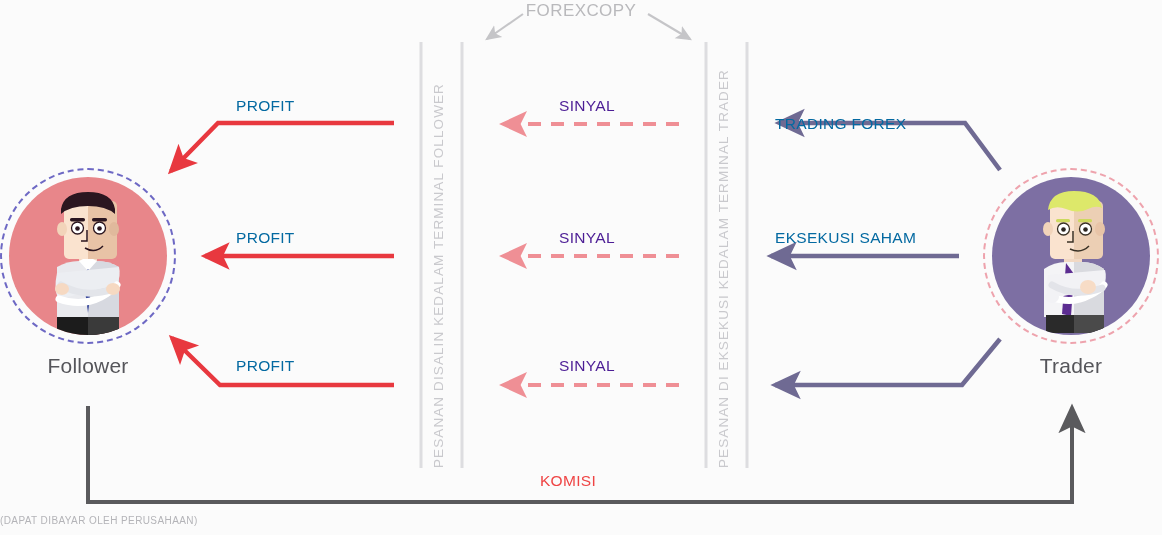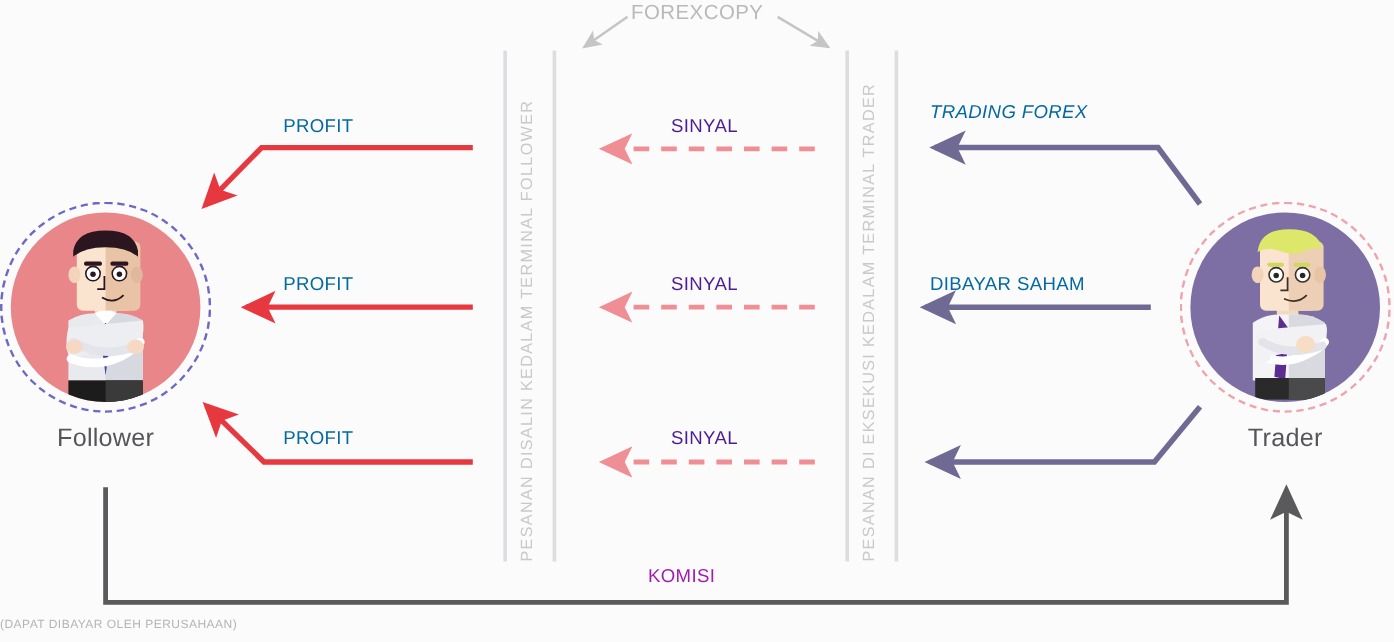--- a/index.html
+++ b/index.html
@@ -33,21 +33,21 @@
     position:absolute;text-align:left;
     color:#0369a1;font-size:15.5px;line-height:21px;letter-spacing:.3px;
   }
   .sig-label{
     position:absolute;text-align:center;
     color:#4c1d95;font-size:15.5px;line-height:21px;letter-spacing:.3px;
   }
 
   .komisi-label{
     left:0;top:472px;width:1136px;text-align:center;
-    color:#a21caf;font-size:15.5px;letter-spacing:.3px;
+    color:#ef4444;font-size:15.5px;letter-spacing:.3px;
   }
   .komisi-sub{
     left:0;top:515px;width:1162px;text-align:left;
     color:#b4b4b8;font-size:10px;letter-spacing:.4px;
   }
 
   .person{position:absolute;}
   .person .ring{
     position:absolute;left:0;top:0;width:176px;height:176px;border-radius:50%;
     box-sizing:border-box;
@@ -126,22 +126,22 @@
   <div class="vert-label vert-right">PESANAN DI EKSEKUSI KEDALAM TERMINAL TRADER</div>
 
   <div class="flow-label" style="left:236px;top:95px;width:140px;">PROFIT</div>
   <div class="flow-label" style="left:236px;top:227px;width:140px;">PROFIT</div>
   <div class="flow-label" style="left:236px;top:355px;width:140px;">PROFIT</div>
 
   <div class="sig-label" style="left:517px;top:95px;width:140px;">SINYAL</div>
   <div class="sig-label" style="left:517px;top:227px;width:140px;">SINYAL</div>
   <div class="sig-label" style="left:517px;top:355px;width:140px;">SINYAL</div>
 
-  <div class="flow-label" style="left:775px;top:83px;width:194px;font-style:italic;">TRADING FOREX</div>
-  <div class="flow-label" style="left:775px;top:227px;width:194px;">DIBAYAR SAHAM</div>
+  <div class="flow-label" style="left:775px;top:113px;width:194px;">TRADING FOREX</div>
+  <div class="flow-label" style="left:775px;top:227px;width:194px;">EKSEKUSI SAHAM</div>
 
   <div class="lbl komisi-label">KOMISI</div>
   <div class="lbl komisi-sub">(DAPAT DIBAYAR OLEH PERUSAHAAN)</div>
 
   <div class="person" id="follower">
     <div class="disc">
       <svg viewBox="0 0 158 158" width="158" height="158">
 
         <rect x="70" y="72" width="18" height="22" fill="#f2d9c4"></rect>
 

